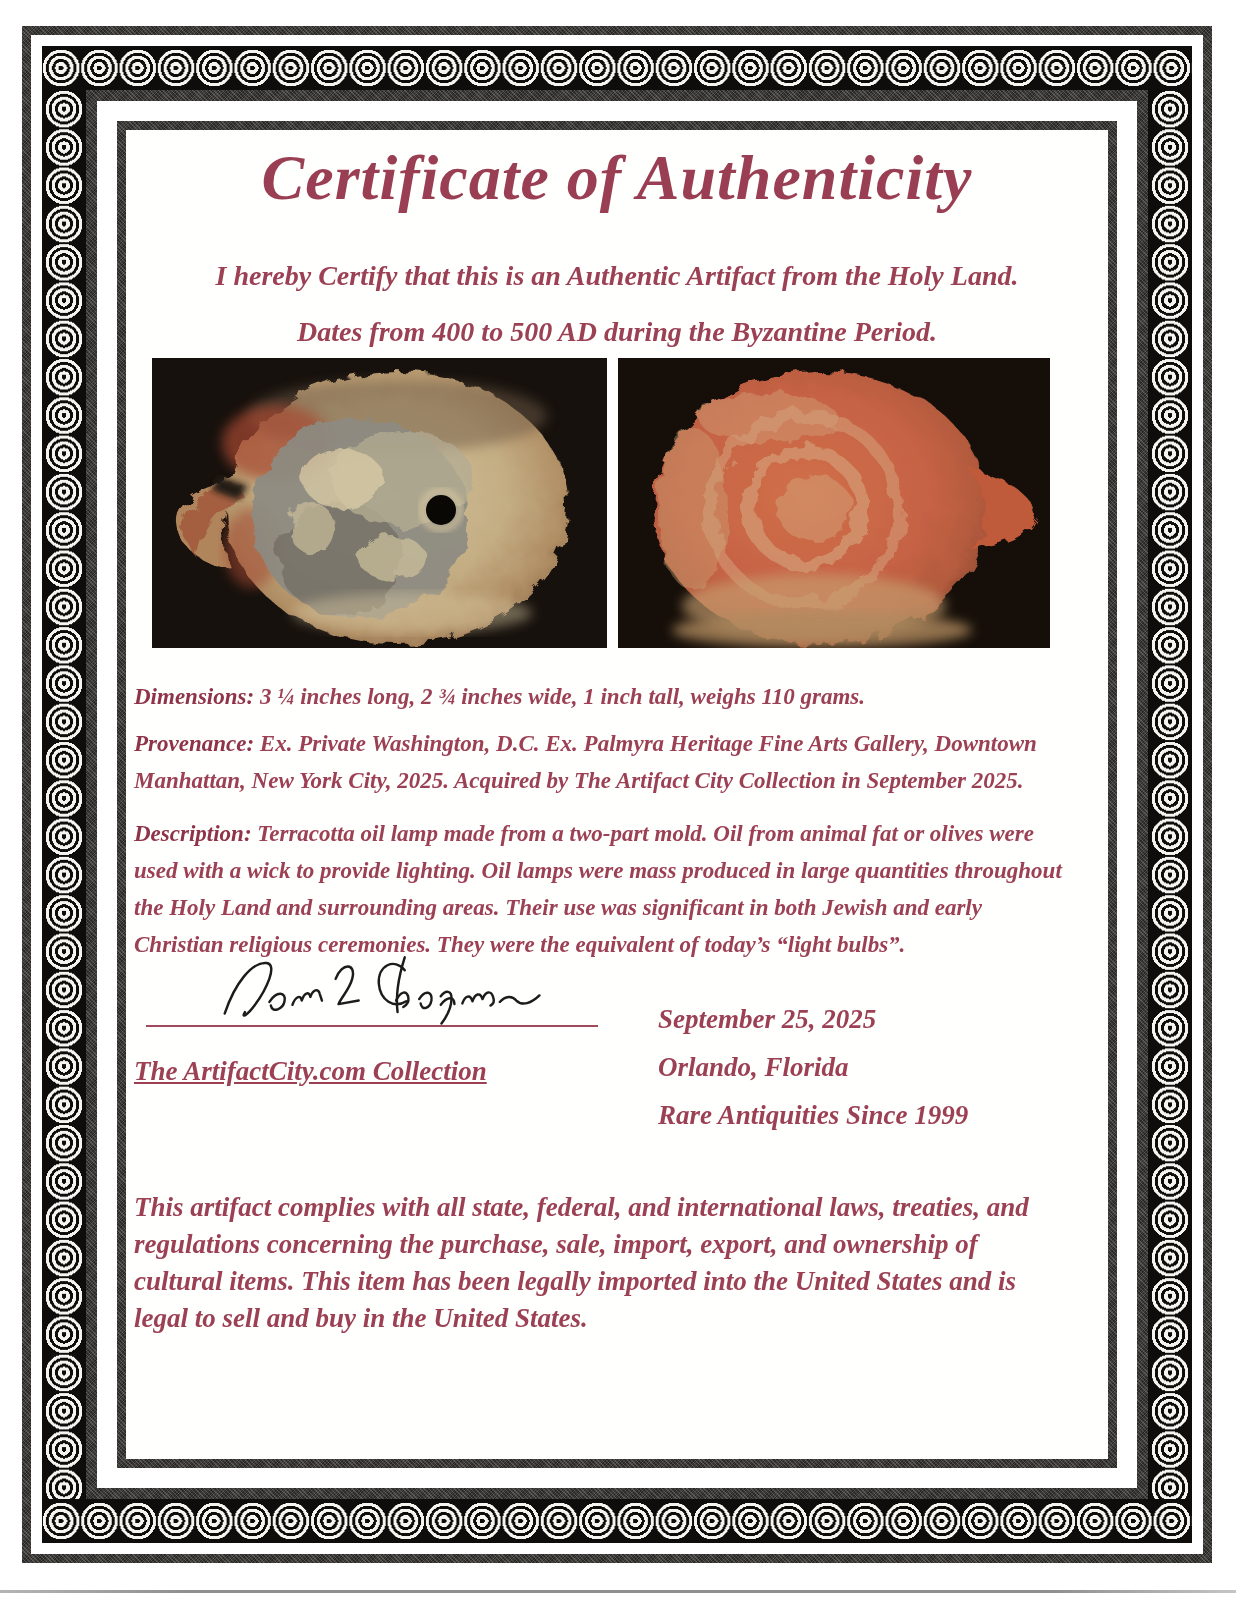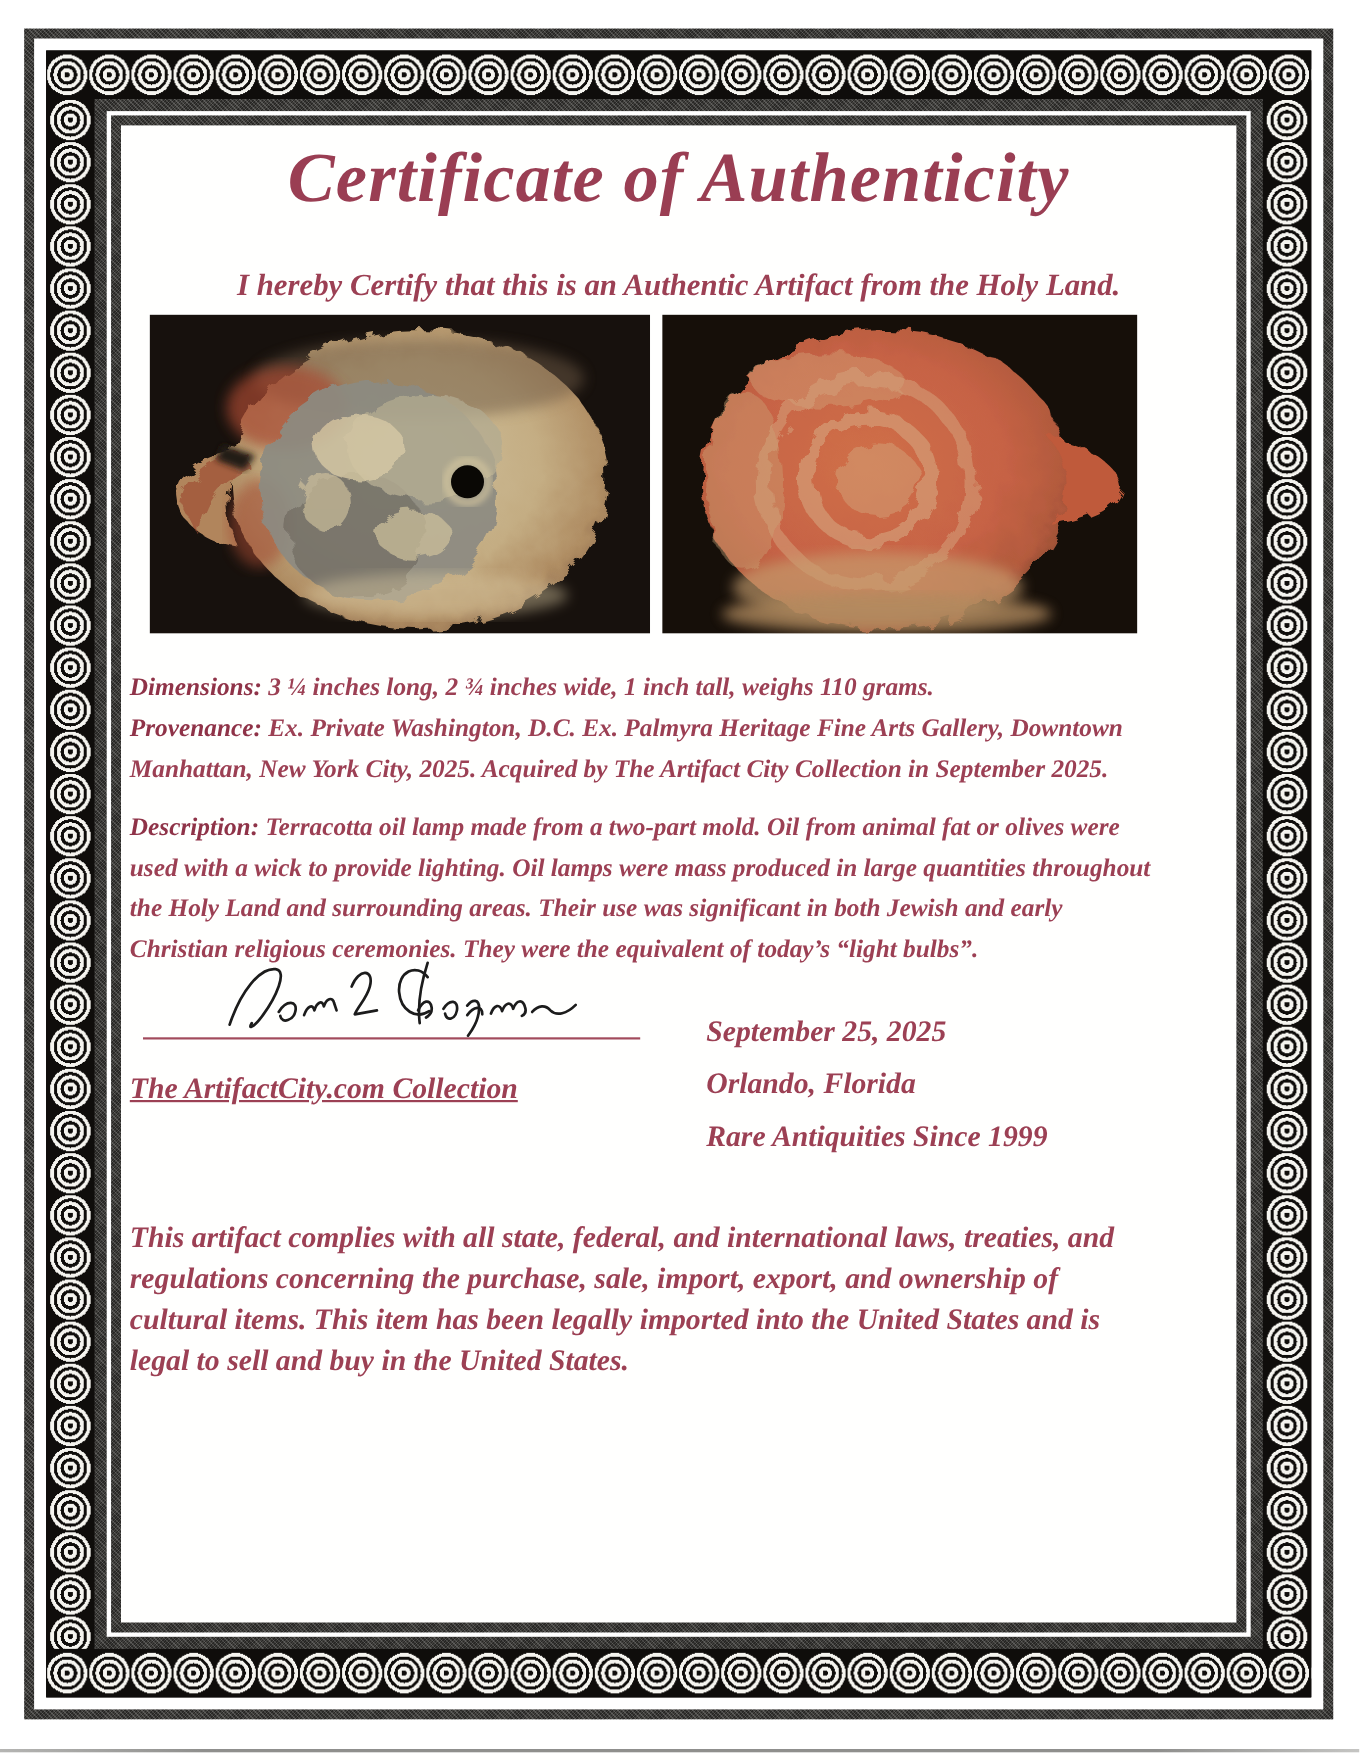--- a/index.html
+++ b/index.html
@@ -16,34 +16,34 @@
   .strip{position:absolute;background-color:#0f0d0b;}
   .strip-top,.strip-bottom{left:0;right:0;height:44px;
       background-image:radial-gradient(circle at 19.1px 22px,#0f0d0b 0 2.5px,#f5f4ef 2.5px 6px,#0f0d0b 6px 9px,#f5f4ef 9px 12.5px,#0f0d0b 12.5px 15.2px,#f5f4ef 15.2px 18.4px,#0f0d0b 18.4px);
       background-size:38.3px 44px;background-repeat:repeat-x;}
   .strip-top{top:0;} .strip-bottom{bottom:0;}
   .strip-left,.strip-right{top:44px;bottom:44px;width:44px;
       background-image:radial-gradient(circle at 22px 19.1px,#0f0d0b 0 2.5px,#f5f4ef 2.5px 6px,#0f0d0b 6px 9px,#f5f4ef 9px 12.5px,#0f0d0b 12.5px 15.2px,#f5f4ef 15.2px 18.4px,#0f0d0b 18.4px);
       background-size:44px 38.3px;background-repeat:repeat-y;}
   .strip-left{left:0;} .strip-right{right:0;}
   .mid{position:relative;width:100%;height:100%;box-sizing:border-box;padding:11px;}
-  .w2{width:100%;height:100%;box-sizing:border-box;background:#ffffff;padding:4px;}
+  .w2{width:100%;height:100%;box-sizing:border-box;background:#ffffff;padding:20px;}
   .inner{width:100%;height:100%;box-sizing:border-box;padding:9px;}
   .content{position:relative;width:100%;height:100%;box-sizing:border-box;background:#fffffe;
            padding:0 8px;overflow:hidden;color:#9c4054;}
   
   .title{margin:10px 0 0;text-align:center;font-style:italic;font-weight:bold;
          font-size:64px;line-height:76px;letter-spacing:1px;color:#9a3e53;}
   .sub{margin:0;text-align:center;font-style:italic;font-weight:bold;font-size:28px;line-height:36px;}
   .sub1{margin-top:42px;} .sub2{margin-top:20px;}
   .photos{margin:8px 0 0 18px;display:flex;gap:11px;height:290px;}
   .photo{height:290px;display:block;}
   .sec{margin:0;font-style:italic;font-weight:bold;font-size:23px;line-height:37px;width:940px;}
   .sec .lbl{font-weight:bold;color:#8f3348;}
-  .sec-dim{margin-top:30px;} .sec-prov{margin-top:0;} .sec-desc{margin-top:16px;}
+  .sec-dim{margin-top:30px;} .sec-prov{margin-top:10px;} .sec-desc{margin-top:16px;}
   .sig-block{position:relative;margin-top:-10px;height:172px;}
   .sig-svg{display:block;margin-left:12px;height:72px;width:470px;}
   .sig-line{width:452px;height:2px;background:#a24a5c;margin-left:12px;margin-top:0;}
   .sig-text{margin:0;font-style:italic;font-weight:bold;font-size:27px;line-height:36px;}
   .sig-t1{margin-top:12px;} .sig-t2{margin-top:26px;text-decoration:underline;}
   .sig-right{position:absolute;left:524px;top:48px;}
   .sig-right .sig-text{margin-top:0;}
   .sig-right .r2{margin-top:12px;} .sig-right .r3{margin-top:12px;}
   .legal{margin:64px 0 0;font-style:italic;font-weight:bold;font-size:27px;line-height:37px;width:935px;}
   .scan-bottom-line{position:absolute;left:0;top:1590px;width:1236px;height:3px;
@@ -63,20 +63,21 @@
         <div class="strip strip-right"></div>
         <div class="mid grain">
           <div class="w2">
             <div class="inner grain">
               <div class="content">
 
                 <h1 class="title">Certificate of Authenticity</h1>
 
                 <p class="sub sub1">I hereby Certify that this is an Authentic Artifact from the Holy Land.</p>
 
+                <p class="sub sub2">Dates from 400 to 500 AD during the Byzantine Period.</p>
 
                 <div class="photos">
 
                   <svg class="photo" width="455" height="290" viewBox="0 0 455 290">
                     <defs>
                       <radialGradient id="bodyL" cx="48%" cy="45%" r="62%">
                         <stop offset="0%" stop-color="#cfc09c"></stop>
                         <stop offset="55%" stop-color="#c4ad83"></stop>
                         <stop offset="82%" stop-color="#b08e64"></stop>
                         <stop offset="100%" stop-color="#8a6647"></stop>

